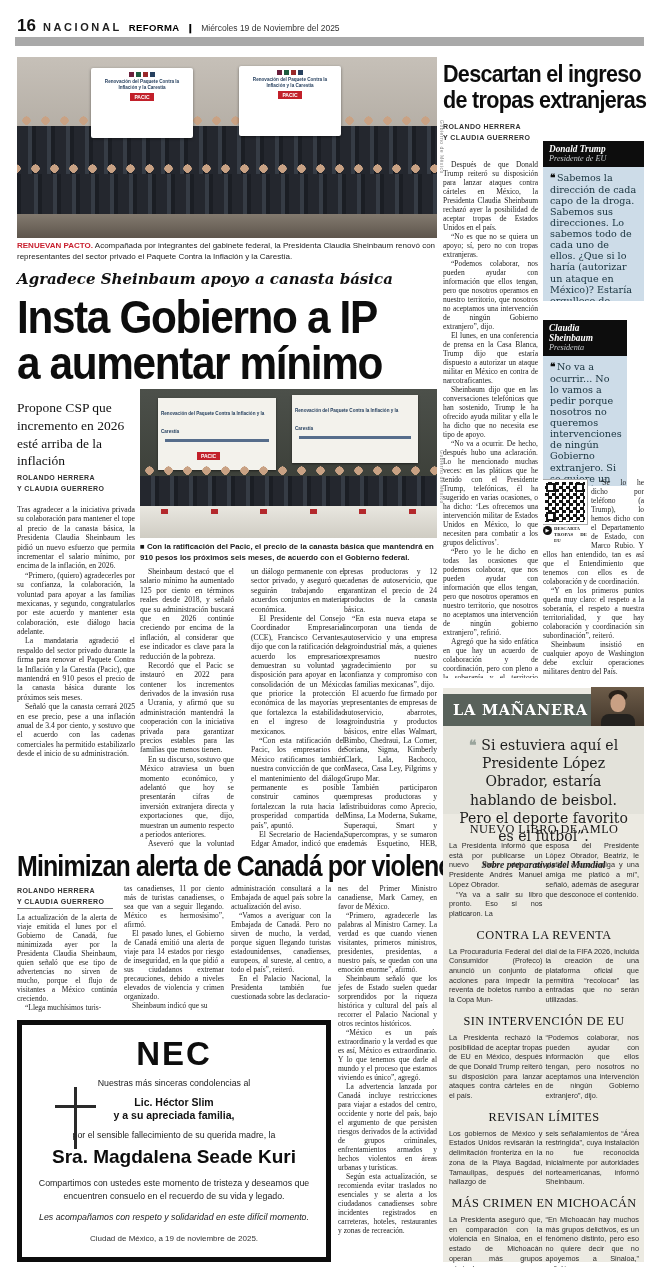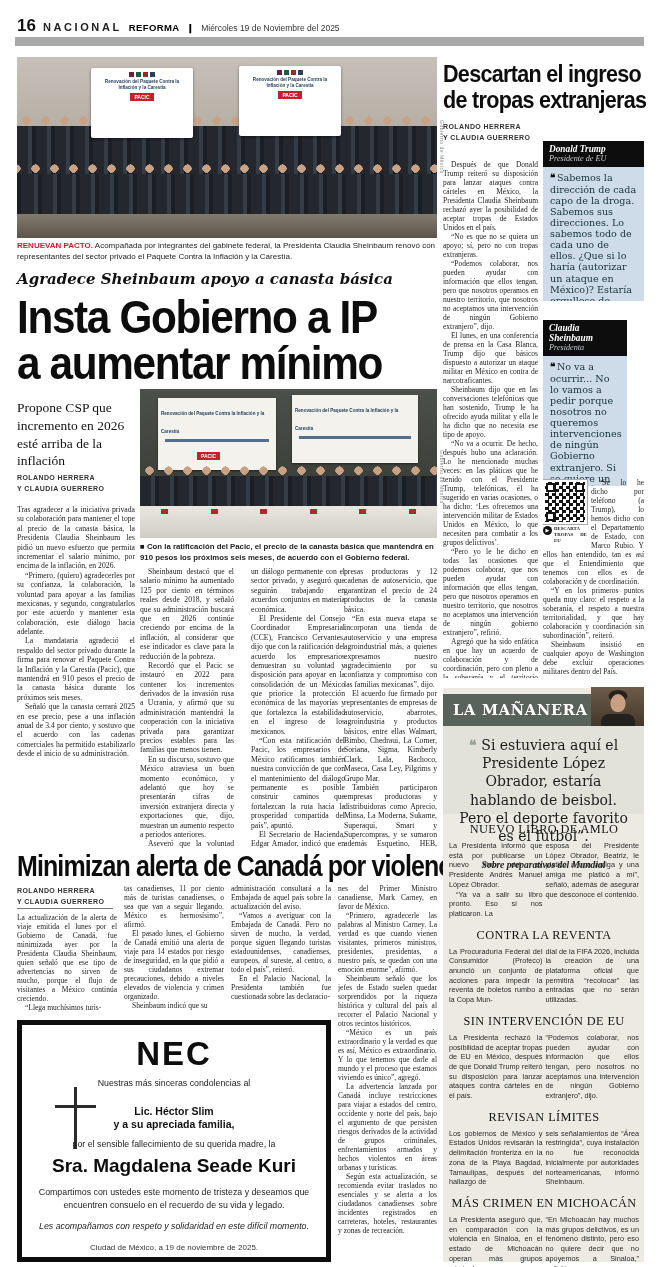--- a/index.html
+++ b/index.html
@@ -79,21 +79,21 @@
   .msechead{font-family:"Liberation Serif",serif;font-size:12.3px;letter-spacing:.4px;color:#141414;text-align:center;margin-bottom:4px;}
   .mseccols{display:flex;gap:3px;}
   .mseccol{flex:1;font-size:7.3px;line-height:1.33;color:#2c2c2c;text-align:justify;}
   .mseccol p{margin:0;text-indent:7px;}
   .mseccol p:first-child{text-indent:0;}
 
   
   .nec{border:5px solid #0d0d0d;background:#fff;box-sizing:border-box;text-align:center;padding-top:12px;}
   .neclogo{font-size:33px;font-weight:bold;letter-spacing:2px;color:#0d0d0d;line-height:1;}
   .necline{font-size:8.8px;color:#222;margin-top:8px;}
-  .necname1{font-size:10.5px;font-weight:bold;color:#111;margin-top:17px;line-height:1.25;}
+  .necname1{font-size:10.5px;font-weight:bold;color:#111;margin-top:8px;line-height:1.25;}
   .necname2{font-size:19px;font-weight:bold;color:#0d0d0d;margin-top:6px;}
   .necbody{font-size:8.8px;color:#222;margin:9px auto 0;width:272px;line-height:1.4;}
   .necit{font-style:italic;}
   .neccity{font-size:8px;color:#333;margin-top:11px;}
   .cross-v{position:absolute;width:3px;background:#2a2a2a;}
   .cross-h{position:absolute;height:3px;background:#2a2a2a;}
 
   
   .screen{position:absolute;background:#f3f2ec;box-shadow:0 1px 2px rgba(0,0,0,.5);padding:3px;}
   .scrline{height:3px;background:#22406b;margin:2px 4px;opacity:.75;}
@@ -268,21 +268,21 @@
   <div class="abs hl" style="left:443px;top:88px;font-size:24.5px;letter-spacing:-.8px;transform:scaleX(.88);">de tropas extranjeras</div>
   <div class="abs byline" style="left:443px;top:122px;width:100px;">
     <div>ROLANDO HERRERA</div>
     <div>Y CLAUDIA GUERRERO</div>
   </div>
 
   <div class="abs bt small" style="left:443px;top:160px;width:95px;height:518px;">
       <p>Después de que Donald Trump reiteró su disposición para lanzar ataques contra cárteles en México, la Presidenta Claudia Sheinbaum rechazó ayer la posibilidad de aceptar tropas de Estados Unidos en el país.</p>
       <p>“No es que no se quiera un apoyo; sí, pero no con tropas extranjeras.</p>
       <p>“Podemos colaborar, nos pueden ayudar con información que ellos tengan, pero que nosotros operamos en nuestro territorio, que nosotros no aceptamos una intervención de ningún Gobierno extranjero”, dijo.</p>
-      <p>El lunes, en una conferencia de prensa en la Casa Blanca, Trump dijo que básicos dispuesto a autorizar un ataque militar en México en contra de narcotraficantes.</p>
+      <p>El lunes, en una conferencia de prensa en la Casa Blanca, Trump dijo que estaría dispuesto a autorizar un ataque militar en México en contra de narcotraficantes.</p>
       <p>Sheinbaum dijo que en las conversaciones telefónicas que han sostenido, Trump le ha ofrecido ayuda militar y ella le ha dicho que no necesita ese tipo de apoyo.</p>
       <p>“No va a ocurrir. De hecho, después hubo una aclaración. Lo he mencionado muchas veces: en las pláticas que he tenido con el Presidente Trump, telefónicas, él ha sugerido en varias ocasiones, o ha dicho: ‘Les ofrecemos una intervención militar de Estados Unidos en México, lo que necesiten para combatir a los grupos delictivos’.</p>
       <p>“Pero yo le he dicho en todas las ocasiones que podemos colaborar, que nos pueden ayudar con información que ellos tengan, pero que nosotros operamos en nuestro territorio, que nosotros no aceptamos una intervención de ningún gobierno extranjero”, refirió.</p>
       <p>Agregó que ha sido enfática en que hay un acuerdo de colaboración y de coordinación, pero con pleno a la soberanía y el territorio mexicano.</p>
     </div>
 
   <div class="abs qbox" style="left:543px;top:141px;width:101px;height:160px;">
     <div class="qhead">
       <div class="qname">Donald Trump</div>
       <div class="qtitle">Presidente de EU</div>

